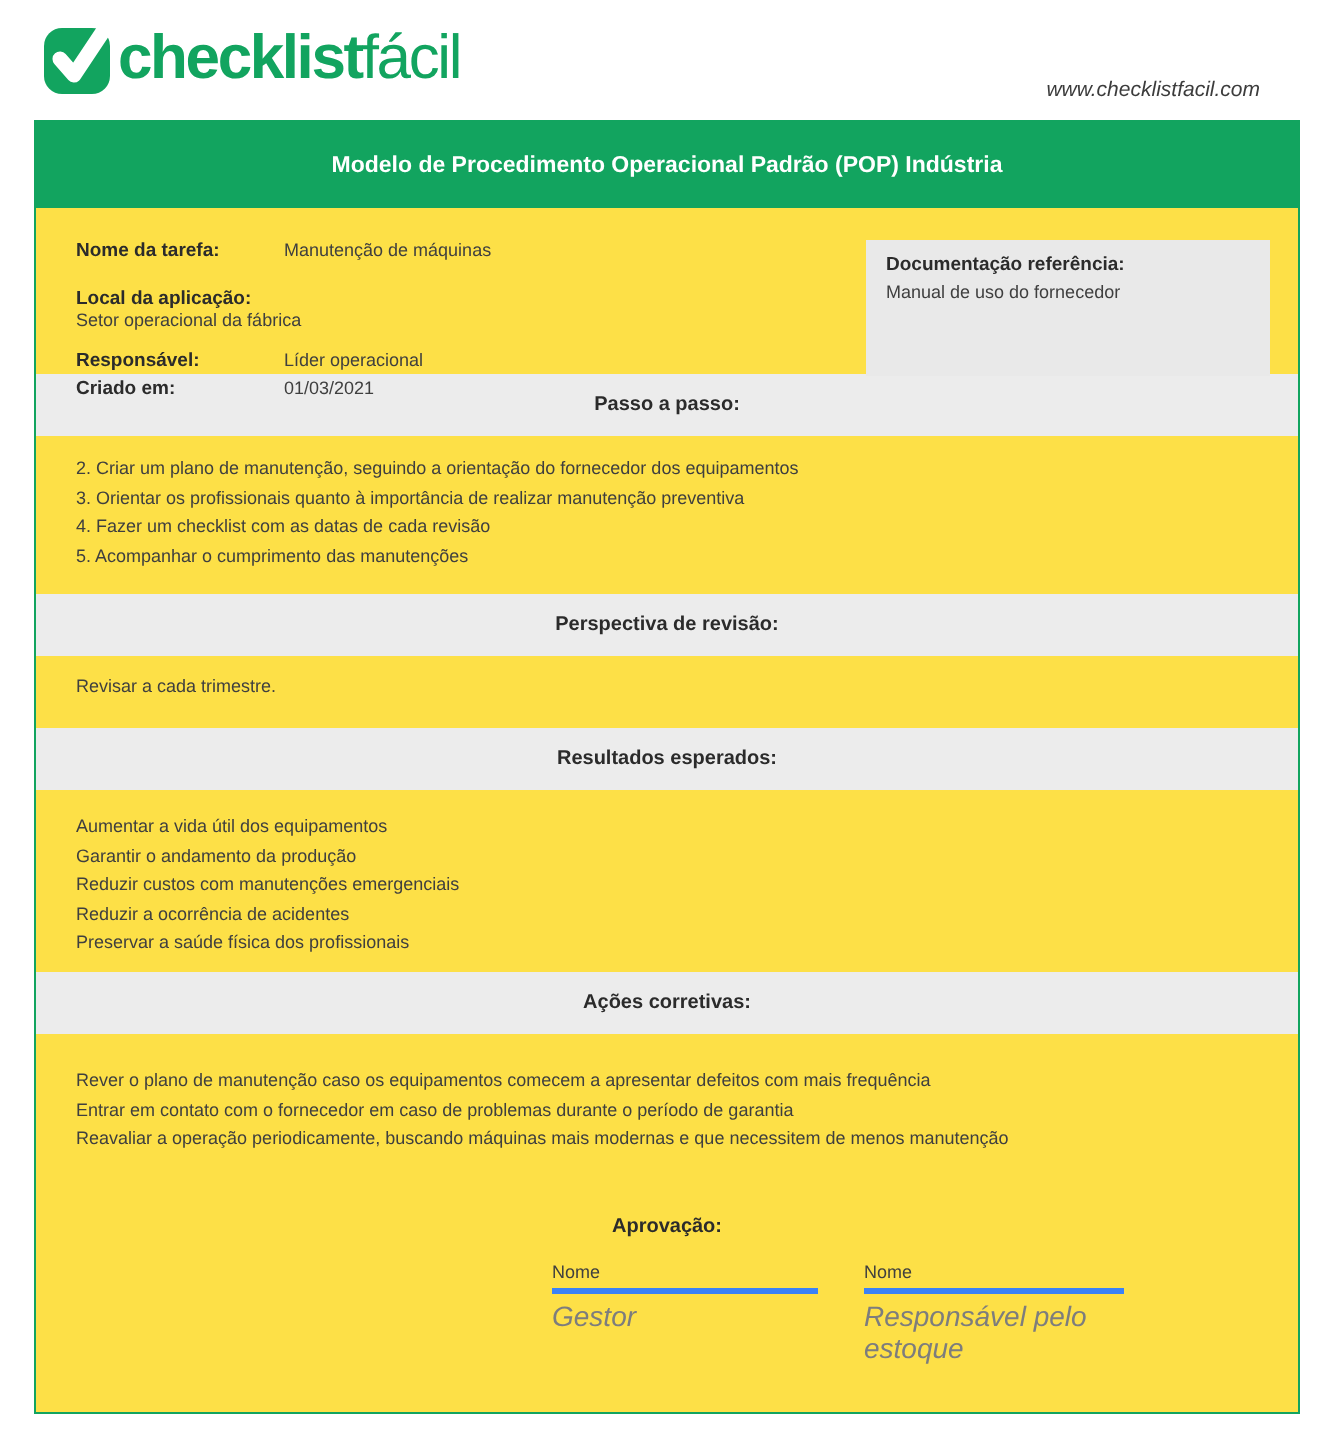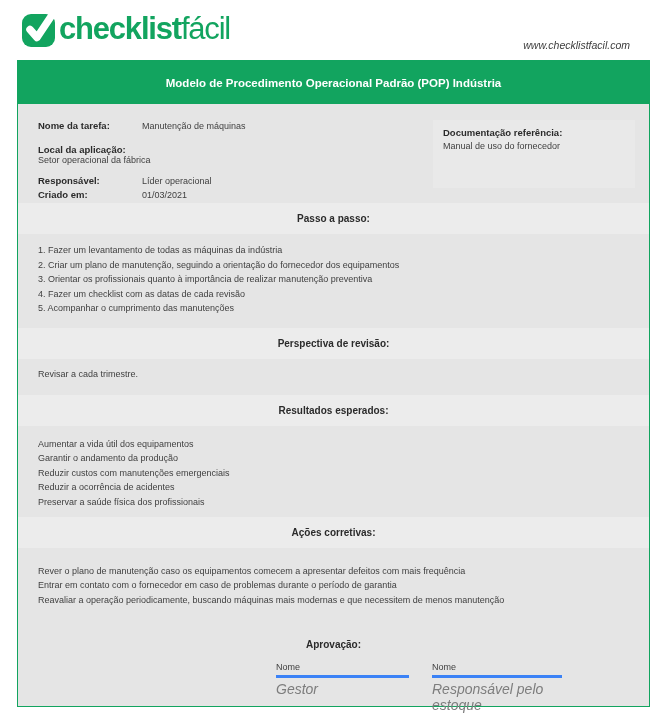--- a/index.html
+++ b/index.html
@@ -17,26 +17,26 @@
   }
   
   .logo{position:absolute;top:9px;left:21px;display:flex;align-items:center;}
   .logo svg{display:block;}
   .logo-text{font-size:31px;letter-spacing:-1.2px;color:var(--green);line-height:1;margin-left:2px;}
   .logo-text .lt-bold{font-weight:bold;}
   .logo-text .lt-light{font-weight:normal;}
   .website{position:absolute;top:39px;right:37px;font-size:10.5px;font-style:italic;color:#3c3c3c;}
 
   
-  .frame{position:absolute;left:17px;top:60px;width:633px;height:647px;border:1px solid var(--green);background:#e5e5e5;}
+  .frame{position:absolute;left:17px;top:60px;width:633px;height:647px;border:1px solid var(--green);background:#fde047;}
   .titlebar{height:43px;background:var(--green);color:#ffffff;font-weight:bold;font-size:11.5px;
             display:flex;align-items:center;justify-content:center;}
 
   
-  .info{height:99px;padding:16px 14px 0 20px;display:flex;justify-content:space-between;align-items:flex-start;}
+  .info{height:83px;padding:16px 14px 0 20px;display:flex;justify-content:space-between;align-items:flex-start;}
   .field-row{display:flex;align-items:baseline;}
   .field-row:nth-child(1){margin-bottom:13px;}
   .field-row:nth-child(2){margin-bottom:10px;flex-direction:column;}
   .field-row:nth-child(3){margin-bottom:3px;}
   .field-label{width:104px;flex-shrink:0;font-weight:bold;font-size:9.5px;color:var(--ink);white-space:nowrap;}
   .field-value{font-size:9px;color:var(--body-ink);white-space:nowrap;}
   .ref-box{width:202px;height:68px;background:#e9e9e9;padding:7px 10px;}
   .ref-title{font-weight:bold;font-size:9.5px;color:var(--ink);margin-bottom:2px;}
   .ref-item{font-size:9px;line-height:13px;color:var(--body-ink);}
 
@@ -93,21 +93,20 @@
       </div>
     </div>
     <div class="ref-box">
       <div class="ref-title">Documentação referência:</div>
       <div class="ref-item">Manual de uso do fornecedor</div>
     </div>
   </div>
 
   <div class="section-bar">Passo a passo:</div>
   <div class="section-body body-0">
-    <div>1. Fazer um levantamento de todas as máquinas da indústria</div>
     <div>2. Criar um plano de manutenção, seguindo a orientação do fornecedor dos equipamentos</div>
     <div>3. Orientar os profissionais quanto à importância de realizar manutenção preventiva</div>
     <div>4. Fazer um checklist com as datas de cada revisão</div>
     <div>5. Acompanhar o cumprimento das manutenções</div>
   </div>
 
   <div class="section-bar">Perspectiva de revisão:</div>
   <div class="section-body body-1">
     <div>Revisar a cada trimestre.</div>
   </div>

